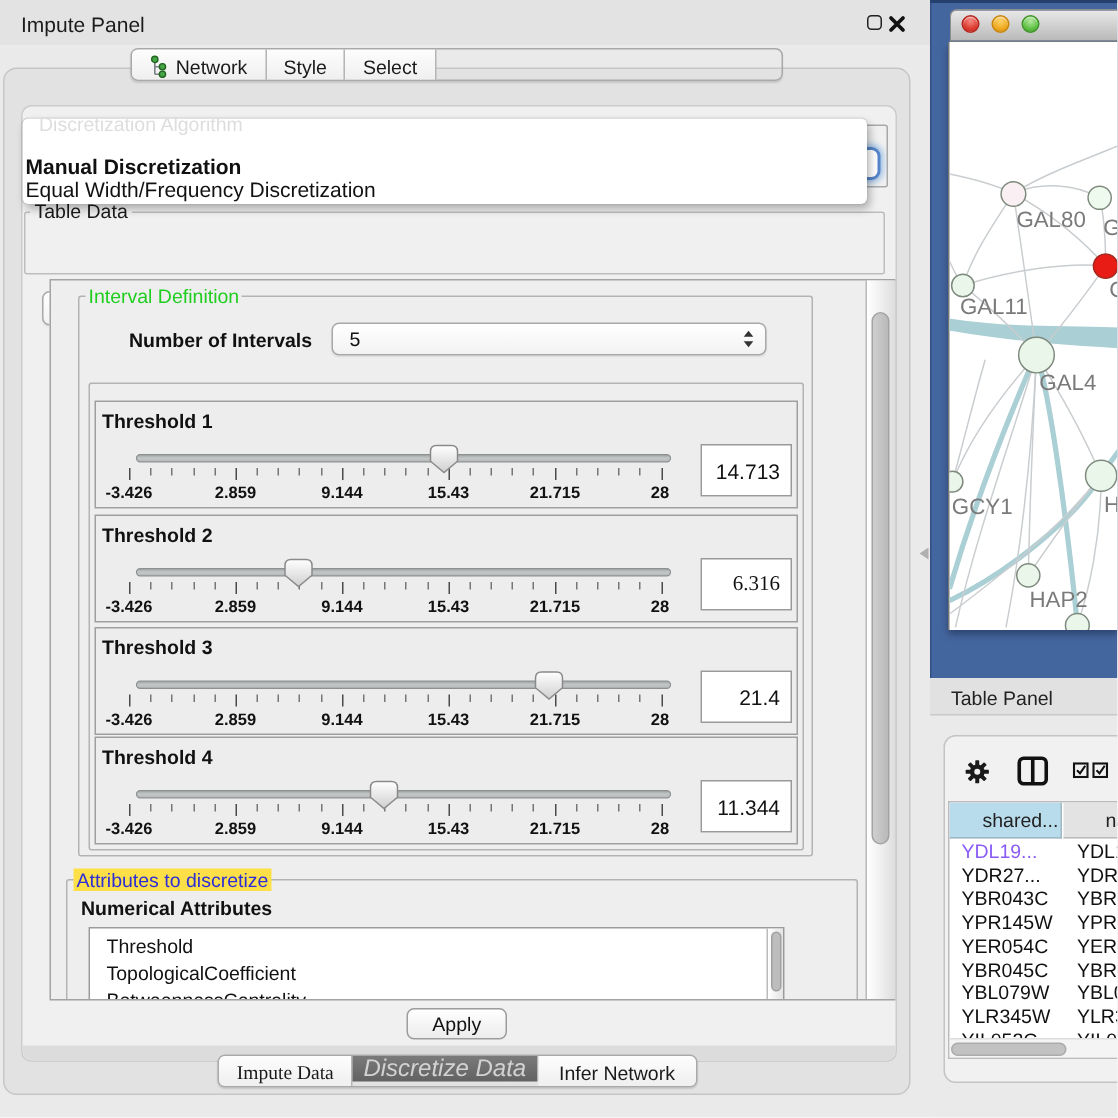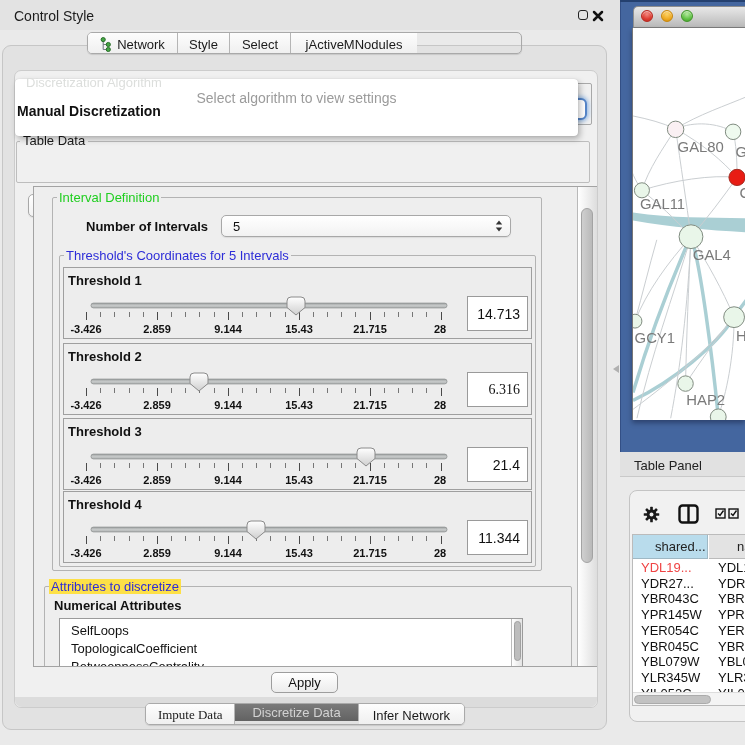--- a/index.html
+++ b/index.html
@@ -2,44 +2,43 @@
 <html><head><meta charset="utf-8">
 <style>
 * { margin:0; padding:0; box-sizing:border-box; }
 body { font-family:"Liberation Sans", sans-serif; }
 #page { position:relative; width:745px; height:745px; background:#eaeaea; overflow:hidden; }
 .abs { position:absolute; }
 .txt { position:absolute; white-space:nowrap; }
 </style></head><body>
 <div id="page">
 <div class="abs" style="left:0;top:0;width:620px;height:30px;background:#e3e3e3;"></div>
-<div class="txt" style="left:14px;top:8px;font-size:14px;color:#1c1c1c;">Control Style</div>
+<div class="txt" style="left:14px;top:8px;font-size:14px;color:#1c1c1c;">Impute Panel</div>
 <div class="abs" style="left:578px;top:10px;width:10px;height:10px;border:1.6px solid #222;border-radius:3px;"></div>
 <svg class="abs" style="left:592px;top:10px;" width="12" height="12" viewBox="0 0 12 12">
 <path d="M2,2 L10,10 M10,2 L2,10" stroke="#111" stroke-width="2.5" stroke-linecap="round"></path>
     </svg>
 <div class="abs" style="left:2px;top:45px;width:605px;height:685px;background:#e2e2e2;border:1px solid #c6c6c6;border-radius:9px;"></div>
 <div class="abs" style="left:14px;top:70px;width:584px;height:638px;background:#f0f0f0;border:1px solid #cccccc;border-radius:7px;"></div>
 <div class="abs" style="left:15px;top:697px;width:582px;height:10px;background:#dcdcdc;border-radius:0 0 7px 7px;"></div>
 <div class="abs" style="left:87px;top:32px;width:435px;height:22px;border:1px solid #a9a9a9;border-radius:5px;overflow:hidden;display:flex;box-shadow:0 1px 1px rgba(0,0,0,0.12);">
 <div style="width:90px;height:22px;background:linear-gradient(#fdfdfd,#eeeeee);color:#1a1a1a;border-right:1px solid #b5b5b5;display:flex;align-items:center;justify-content:center;font-size:13px;"><svg width="12" height="16" viewBox="0 0 12 16" style="margin-right:5px;">
           <path d="M3.2,4 L3.2,13.5 M3.2,8.5 L8,8.5 M3.2,13.5 L8,13.5" stroke="#7a7f88" stroke-width="1.1" fill="none"></path>
           <circle cx="3.2" cy="3.6" r="2.1" fill="#46a546" stroke="#1f661f" stroke-width="0.9"></circle>
           <circle cx="8.3" cy="8.5" r="2.1" fill="#46a546" stroke="#1f661f" stroke-width="0.9"></circle>
           <circle cx="8.3" cy="13.5" r="2.1" fill="#46a546" stroke="#1f661f" stroke-width="0.9"></circle>
         </svg>Network</div>
 <div style="width:52px;height:22px;background:linear-gradient(#fdfdfd,#eeeeee);color:#1a1a1a;border-right:1px solid #b5b5b5;display:flex;align-items:center;justify-content:center;font-size:13px;">Style</div>
 <div style="width:61px;height:22px;background:linear-gradient(#fdfdfd,#eeeeee);color:#1a1a1a;border-right:1px solid #b5b5b5;display:flex;align-items:center;justify-content:center;font-size:13px;">Select</div>
-<div style="width:126px;height:22px;background:linear-gradient(#fdfdfd,#eeeeee);color:#1a1a1a;display:flex;align-items:center;justify-content:center;font-size:13px;">jActiveMNodules</div>
 </div>
 <div class="abs" style="left:16px;top:83px;width:576px;height:42px;border:1px solid #a8a8a8;border-radius:2px;"></div>
 <div class="abs" style="left:15px;top:79px;width:563px;height:57px;background:#ffffff;border-radius:4px;box-shadow:2px 3px 6px rgba(0,0,0,0.28), 0 0 1px rgba(0,0,0,0.2);z-index:10;"></div>
 <div class="txt" style="left:26px;top:75px;font-size:13px;color:#dcdedc;z-index:11;">Discretization Algorithm</div>
-<div class="txt" style="left:0px;top:90px;width:593px;text-align:center;font-size:14px;color:#9b9b9b;z-index:11;">Select algorithm to view settings</div>
 <div class="txt" style="left:17px;top:103px;font-size:14px;font-weight:bold;color:#111;z-index:11;">Manual Discretization</div>
+<div class="txt" style="left:17px;top:118px;font-size:14px;color:#111;z-index:11;">Equal Width/Frequency Discretization</div>
 <div class="abs" style="left:555px;top:98px;width:32px;height:22px;background:#fff;border:2.5px solid #5585c8;border-radius:6px;box-shadow:0 0 4px 1.5px #93b8e4;"></div>
 <div class="abs" style="left:16px;top:141px;width:574px;height:42px;border:1px solid #bdbdbd;border-radius:2px;"></div>
 <div class="txt" style="left:20px;top:133px;font-size:13px;color:#1a1a1a;background:#f0f0f0;padding:0 3px;">Table Data</div>
 <div class="abs" style="left:28px;top:155px;width:558px;height:23px;background:linear-gradient(#ffffff,#f2f2f2);border:1px solid #a8a8a8;border-radius:5px;box-shadow:0 1px 1px rgba(0,0,0,0.08);margin-top:39px;">
       <div style="position:absolute;left:11px;top:50%;transform:translateY(-50%);font-size:13px;color:#111;">galFiltered.sif default node</div>
       <svg style="position:absolute;right:7px;top:50%;transform:translateY(-50%);" width="8" height="12" viewBox="0 0 8 12">
         <path d="M4,0.5 L7.2,4.5 L0.8,4.5 Z" fill="#333"></path>
         <path d="M4,11.5 L7.2,7.5 L0.8,7.5 Z" fill="#333"></path>
       </svg>
     </div>
@@ -49,21 +48,20 @@
 <div class="txt" style="left:23px;top:3px;font-size:13px;color:#1fce1f;background:#eeeeee;padding:0 2px;">Interval Definition</div>
 <div class="txt" style="left:52px;top:32px;font-size:13px;font-weight:bold;color:#111;">Number of Intervals</div>
 <div class="abs" style="left:187px;top:28px;width:290px;height:22px;background:linear-gradient(#ffffff,#f2f2f2);border:1px solid #a8a8a8;border-radius:5px;box-shadow:0 1px 1px rgba(0,0,0,0.08);">
         <div style="position:absolute;left:11px;top:50%;transform:translateY(-50%);font-size:13px;color:#111;">5</div>
         <svg style="position:absolute;right:7px;top:50%;transform:translateY(-50%);" width="8" height="12" viewBox="0 0 8 12">
           <path d="M4,0.5 L7.2,4.5 L0.8,4.5 Z" fill="#333"></path>
           <path d="M4,11.5 L7.2,7.5 L0.8,7.5 Z" fill="#333"></path>
         </svg>
       </div>
 <div class="abs" style="left:25px;top:68px;width:477px;height:312px;border:1px solid #b3b3b3;border-radius:2px;"></div>
-<div class="txt" style="left:30px;top:61px;font-size:13px;color:#2d2dd8;background:#eeeeee;padding:0 2px;">Threshold's Coordinates for 5 Intervals</div>
 <div class="abs" style="left:29px;top:80px;width:469px;height:72px;background:#ededed;border:1px solid #9f9f9f;"></div>
 <div class="txt" style="left:34px;top:86px;font-size:13px;font-weight:bold;color:#111;">Threshold 1</div>
 <svg class="abs" style="left:46px;top:106px;" width="385" height="32" viewBox="0 0 385 32">
         <defs>
           <linearGradient id="tg1" x1="0" y1="0" x2="0" y2="1">
             <stop offset="0" stop-color="#a2a5a5"></stop>
             <stop offset="0.5" stop-color="#c4c7c7"></stop>
             <stop offset="1" stop-color="#b4b7b7"></stop>
           </linearGradient>
           <linearGradient id="th1" x1="0" y1="0" x2="0" y2="1">
@@ -262,34 +260,34 @@
 <div class="txt" style="left:235px;top:360px;width:60px;text-align:center;font-size:11px;font-weight:bold;color:#111;">15.43</div>
 <div class="txt" style="left:306px;top:360px;width:60px;text-align:center;font-size:11px;font-weight:bold;color:#111;">21.715</div>
 <div class="txt" style="left:376px;top:360px;width:60px;text-align:center;font-size:11px;font-weight:bold;color:#111;">28</div>
 <div class="abs" style="left:433px;top:333px;width:61px;height:35px;background:#fff;border:1px solid #9a9a9a;">
         <div style="position:absolute;right:7px;top:50%;transform:translateY(-50%);font-size:14px;color:#111;">11.344</div>
       </div>
 <div class="abs" style="left:10px;top:399px;width:528px;height:120px;border:1px solid #b3b3b3;border-radius:2px;"></div>
 <div class="txt" style="left:15px;top:392px;font-size:13px;color:#2d2dd8;background:#fde047;padding:0 2px;">Attributes to discretize</div>
 <div class="txt" style="left:20px;top:411px;font-size:13px;font-weight:bold;color:#111;">Numerical Attributes</div>
 <div class="abs" style="left:25px;top:431px;width:464px;height:60px;background:#fff;border:1px solid #9a9a9a;overflow:hidden;">
-<div class="txt" style="left:11px;top:4px;font-size:13px;color:#111;">SelfLoops</div>
+<div class="txt" style="left:11px;top:4px;font-size:13px;color:#111;">Threshold</div>
 <div class="txt" style="left:11px;top:22px;font-size:13px;color:#111;">TopologicalCoefficient</div>
 <div class="txt" style="left:11px;top:40px;font-size:13px;color:#111;">BetweennessCentrality</div>
 <div style="position:absolute;right:0;top:0;width:11px;height:60px;background:linear-gradient(90deg,#ffffff,#e4e4e4);border-left:1px solid #bbb;">
           <div style="position:absolute;left:1.5px;top:2px;width:7px;height:40px;background:#bdbdbd;border:1px solid #a0a0a0;border-radius:4px;"></div>
         </div>
 </div>
 </div>
 <div class="abs" style="left:577px;top:187px;width:20px;height:479px;background:linear-gradient(90deg,#ffffff 0%,#f2f2f2 40%,#dddddd 100%);border-left:1px solid #b9b9b9;"></div>
 <div class="abs" style="left:581px;top:208px;width:12px;height:355px;background:linear-gradient(90deg,#cfcfcf,#b9b9b9);border:1px solid #a3a3a3;border-radius:6px;"></div>
 <div class="abs" style="left:271px;top:672px;width:67px;height:21px;background:linear-gradient(#ffffff,#ececec);border:1px solid #9d9d9d;border-radius:5px;text-align:center;font-size:13px;color:#111;line-height:19px;">Apply</div>
 <div class="abs" style="left:145px;top:703px;width:320px;height:22px;border:1px solid #a9a9a9;border-radius:5px;overflow:hidden;display:flex;box-shadow:0 1px 1px rgba(0,0,0,0.12);">
 <div style="width:90px;height:22px;background:linear-gradient(#fdfdfd,#eeeeee);color:#1a1a1a;border-right:1px solid #b5b5b5;display:flex;align-items:center;justify-content:center;font-size:13px;font-family:Liberation Serif, serif;">Impute Data</div>
-<div style="width:124px;height:17px;background:linear-gradient(#7a7a7a,#626262);color:#d2d2d2;border-right:1px solid #b5b5b5;display:flex;align-items:center;justify-content:center;font-size:13px;">Discretize Data</div>
+<div style="width:124px;height:17px;background:linear-gradient(#7a7a7a,#626262);color:#d2d2d2;border-right:1px solid #b5b5b5;display:flex;align-items:center;justify-content:center;font-size:16px;font-style:italic;">Discretize Data</div>
 <div style="width:106px;height:22px;background:linear-gradient(#fdfdfd,#eeeeee);color:#1a1a1a;display:flex;align-items:center;justify-content:center;font-size:13px;">Infer Network</div>
 </div>
 <svg class="abs" style="left:612px;top:364px;" width="8" height="10" viewBox="0 0 8 10">
       <path d="M7,1 L1,5 L7,9 Z" fill="#b0b0b0"></path>
     </svg>
 <div class="abs" style="left:620px;top:0;width:125px;height:452px;background:#44669f;border-left:1px solid #334f85;"></div>
 <div class="abs" style="left:620px;top:0;width:125px;height:2px;background:#24406f;"></div>
 <div class="abs" style="left:633px;top:6px;width:120px;height:22px;background:linear-gradient(#e8e8e8,#b9b9b9);border:1px solid #8e8e8e;border-bottom:1px solid #7d7d7d;border-radius:5px 0 0 0;"></div>
 <div class="abs" style="left:641px;top:10px;width:12px;height:12px;border-radius:50%;background:radial-gradient(circle at 50% 30%, #f28b82 0%, #dd3b30 60%, #b5271e 100%);border:0.5px solid #b5271e;box-shadow:inset 0 1px 1px rgba(255,255,255,0.6);"></div>
 <div class="abs" style="left:661px;top:10px;width:12px;height:12px;border-radius:50%;background:radial-gradient(circle at 50% 30%, #fbd36a 0%, #efaa20 60%, #c8860a 100%);border:0.5px solid #c8860a;box-shadow:inset 0 1px 1px rgba(255,255,255,0.6);"></div>
@@ -379,21 +377,21 @@
 <rect x="1" y="1" width="9" height="9" fill="none" stroke="#111" stroke-width="1.4"></rect>
 <path d="M3,5.5 L5,7.5 L8.5,2.5" fill="none" stroke="#111" stroke-width="1.4"></path>
     </svg>
 <div class="abs" style="left:632px;top:534px;width:113px;height:172px;background:#fff;border:1px solid #bbb;border-right:none;overflow:hidden;">
 <div style="position:absolute;left:0;top:0;width:75px;height:24px;background:#b9dcec;border-right:1px solid #9fb8c4;border-bottom:1px solid #9fb8c4;font-size:13px;color:#222;line-height:24px;">
         <span style="position:absolute;left:22px;">shared...</span>
       </div>
 <div style="position:absolute;left:76px;top:0;width:60px;height:24px;background:#e3e3e3;border-bottom:1px solid #bbb;font-size:13px;color:#222;line-height:24px;">
         <span style="position:absolute;left:28px;">na</span>
       </div>
-<div style="position:absolute;left:8px;top:25px;font-size:13px;color:#ef4444;">YDL19...</div>
+<div style="position:absolute;left:8px;top:25px;font-size:13px;color:#8b5cf6;">YDL19...</div>
 <div style="position:absolute;left:85px;top:25px;font-size:13px;color:#111;">YDL1</div>
 <div style="position:absolute;left:8px;top:41px;font-size:13px;color:#111;">YDR27...</div>
 <div style="position:absolute;left:85px;top:41px;font-size:13px;color:#111;">YDR2</div>
 <div style="position:absolute;left:8px;top:56px;font-size:13px;color:#111;">YBR043C</div>
 <div style="position:absolute;left:85px;top:56px;font-size:13px;color:#111;">YBR0</div>
 <div style="position:absolute;left:8px;top:72px;font-size:13px;color:#111;">YPR145W</div>
 <div style="position:absolute;left:85px;top:72px;font-size:13px;color:#111;">YPR1</div>
 <div style="position:absolute;left:8px;top:88px;font-size:13px;color:#111;">YER054C</div>
 <div style="position:absolute;left:85px;top:88px;font-size:13px;color:#111;">YER0</div>
 <div style="position:absolute;left:8px;top:104px;font-size:13px;color:#111;">YBR045C</div>

